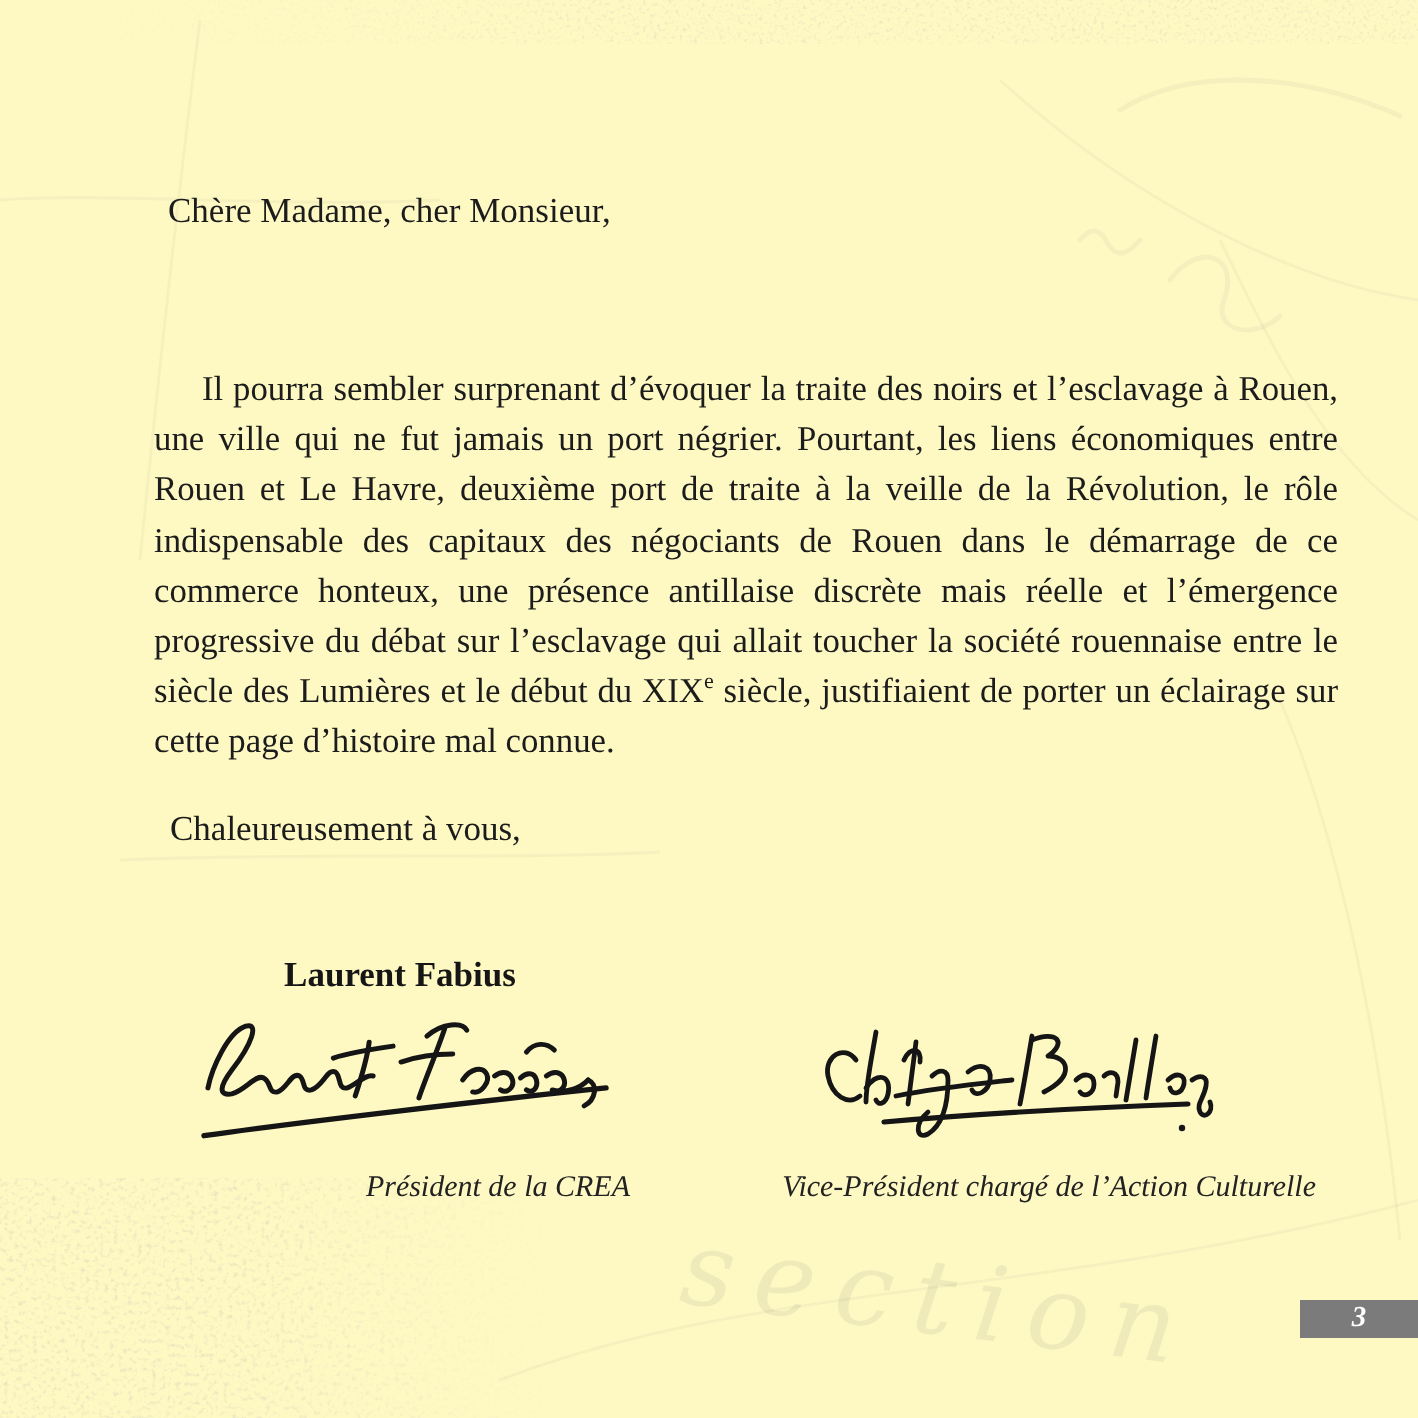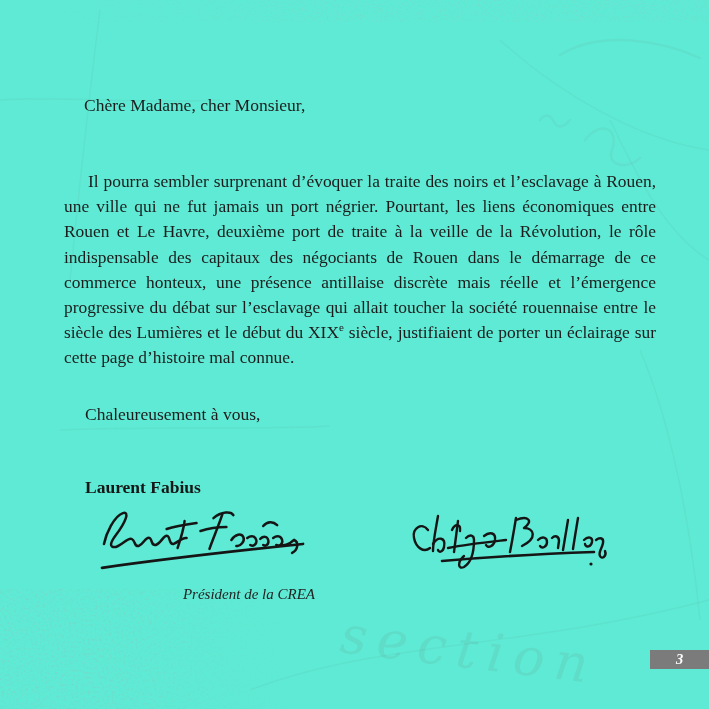--- a/index.html
+++ b/index.html
@@ -27,31 +27,31 @@
     color: rgba(110,110,110,0.10);
     transform: rotate(7deg);
     white-space: nowrap; pointer-events: none;
   }
   .salutation {
     position: absolute; left: 84px; top: 95px;
     font-size: 17.5px;
   }
   .body-par {
     position: absolute; left: 61px; top: 166px; width: 592px;
-    margin: 3px; font-size: 17.4px; line-height: 25.2px;
+    margin: 16px; font-size: 17.4px; line-height: 25.2px;
     text-align: justify; text-indent: 24px; font-family: Liberation Serif, serif;
   }
   .body-par sup { font-size: 11px; line-height: 0; }
   .closing {
     position: absolute; left: 85px; top: 404px;
     font-size: 17.5px;
   }
   .sig-name {
     position: absolute; top: 477px;
-    font-size: 17.5px; font-weight: bold; color: #161616;
+    font-size: 17.5px; font-weight: bold; text-align: center; color: #161616;
   }
   .sig-name.left  { left: 85px;  width: 230px; }
   .sig-name.right { left: 382px; width: 262px; }
   .sig-svg { position: absolute; }
   .sig-svg.left  { left: 96px;  top: 498px; width: 214px; height: 78px; }
   .sig-svg.right { left: 408px; top: 504px; width: 200px; height: 68px; }
   .sig-title {
     position: absolute; top: 586px;
     font-size: 15px; font-style: italic; text-align: right; color: #222;
   }
@@ -63,21 +63,21 @@
     display: flex; align-items: center; justify-content: center;
   }
   .page-number-box span {
     font-family: "Liberation Serif", serif; font-style: italic; font-weight: bold;
     font-size: 14.5px; line-height: 19px;
   }
 </style>
 </head>
 <body>
 
-<div class="page" style="background: #5eead4;">
+<div class="page" style="background: #fef9c3;">
 
   <svg class="bg-layer noise-top" xmlns="http://www.w3.org/2000/svg" width="709" height="30">
     <filter id="nz1" x="0" y="0" width="100%" height="100%">
       <feTurbulence type="fractalNoise" baseFrequency="0.55" numOctaves="3" seed="7"></feTurbulence>
       <feColorMatrix type="matrix" values="0 0 0 0 0.45  0 0 0 0 0.45  0 0 0 0 0.45  1.4 0 0 0 -0.75"></feColorMatrix>
     </filter>
     <rect x="0" y="0" width="709" height="22" filter="url(#nz1)"></rect>
   </svg>
 
   <svg class="bg-layer noise-bottom" xmlns="http://www.w3.org/2000/svg" width="300" height="120">
@@ -148,18 +148,19 @@
       <path d="M130,36 C134,32 139,33 139,38 C139,43 134,45 132,42"></path>
       <path d="M144,34 C147,31 151,32 151,37 L150,44"></path>
       <path d="M160,16 C158,28 156,40 155,46"></path>
       <path d="M170,14 C168,26 166,38 165,45"></path>
       <path d="M176,36 C180,32 185,33 184,38 C183,43 178,44 177,40"></path>
       <path d="M188,36 C192,33 196,34 195,39 C194,45 190,48 192,52 C194,56 199,52 197,47"></path>
       <circle cx="183" cy="60" r="1.6" fill="#151515" stroke="none"></circle>
       <path d="M34,57 C80,53 130,50 186,48" stroke-width="2.6"></path>
     </g>
   </svg>
+  <div class="sig-title right">Vice-Président chargé de l’Action Culturelle</div>
 
   <div class="page-number-box" style="background: rgb(123, 123, 123);">
     <span style="color: rgb(255, 255, 255);">3</span>
   </div>
 
 </div>
 
 </body></html>

